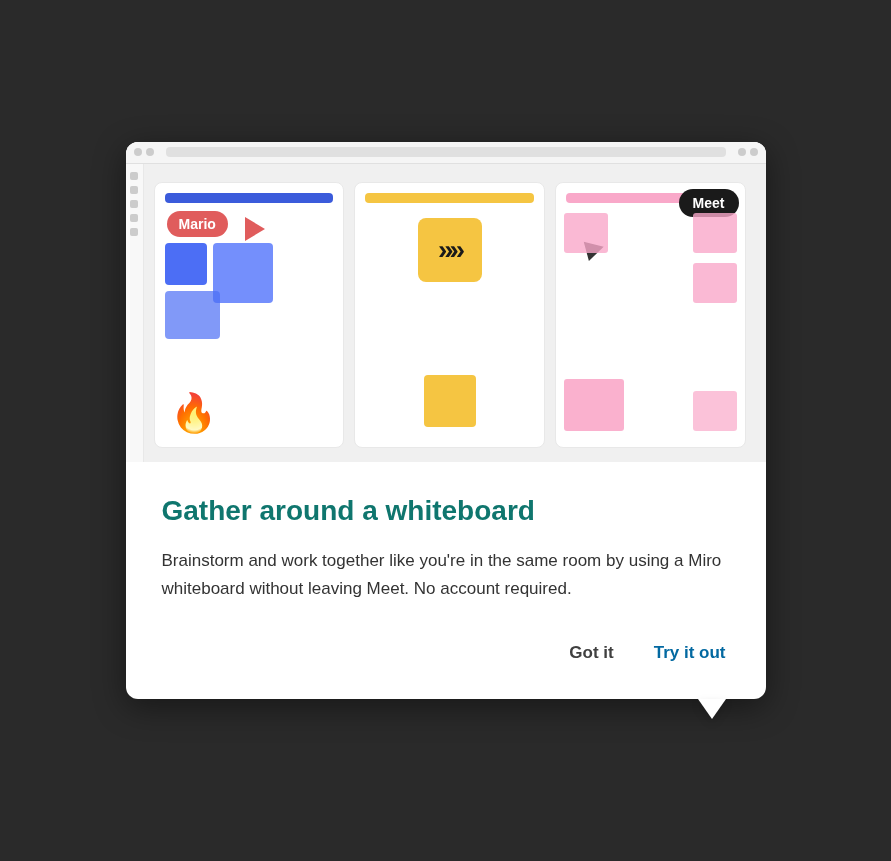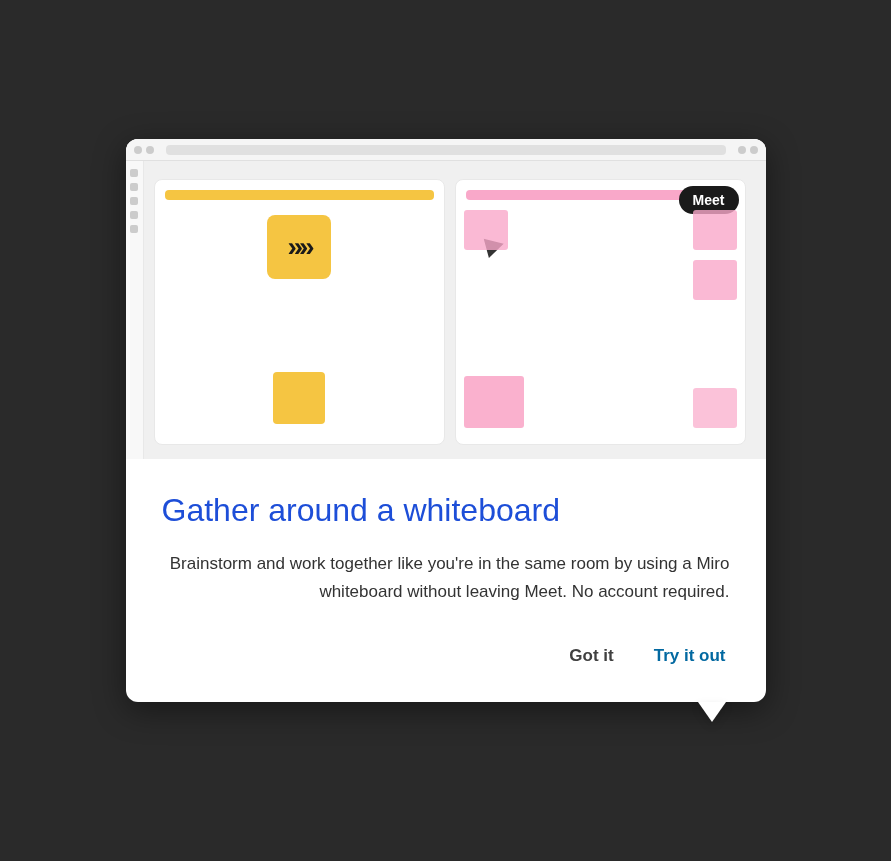--- a/index.html
+++ b/index.html
@@ -258,33 +258,32 @@
       border-radius: 2px;
       background: #ccc;
     }
 
     
     .content {
       padding: 32px 36px 28px 36px;
     }
 
     .dialog-title {
-      font-size: 32px;
-      font-weight: 400;
-      color: #1d4ed8;
+      font-size: 28px;
+      font-weight: 700;
+      color: #0f766e;
       margin-bottom: 20px;
       line-height: 1.2;
     }
 
     .dialog-body {
       font-size: 17px;
       line-height: 1.65;
       color: #333333;
       margin-bottom: 32px;
-      text-align: right;
     }
 
     .dialog-actions {
       display: flex;
       justify-content: flex-end;
       gap: 32px;
       align-items: center;
     }
 
     .btn-got-it {
@@ -336,20 +335,29 @@
       <div class="sidebar-strip">
         <div class="sidebar-dot"></div>
         <div class="sidebar-dot"></div>
         <div class="sidebar-dot"></div>
         <div class="sidebar-dot"></div>
         <div class="sidebar-dot"></div>
       </div>
 
       <div class="whiteboard-area" style="padding-left: 28px;">
 
+        <div class="wb-panel wb-panel-1">
+          <div class="top-bar"></div>
+          <div class="mario-label">Mario</div>
+          <div class="arrow-right"></div>
+          <div class="blue-rect-1"></div>
+          <div class="blue-rect-2"></div>
+          <div class="blue-rect-3"></div>
+          <div class="fire-icon">🔥</div>
+        </div>
 
         <div class="wb-panel wb-panel-2">
           <div class="top-bar"></div>
           <div class="miro-logo-shape">
             <span class="miro-chevrons">»»</span>
           </div>
           <div class="yellow-rect"></div>
         </div>
 
         <div class="wb-panel wb-panel-3">

